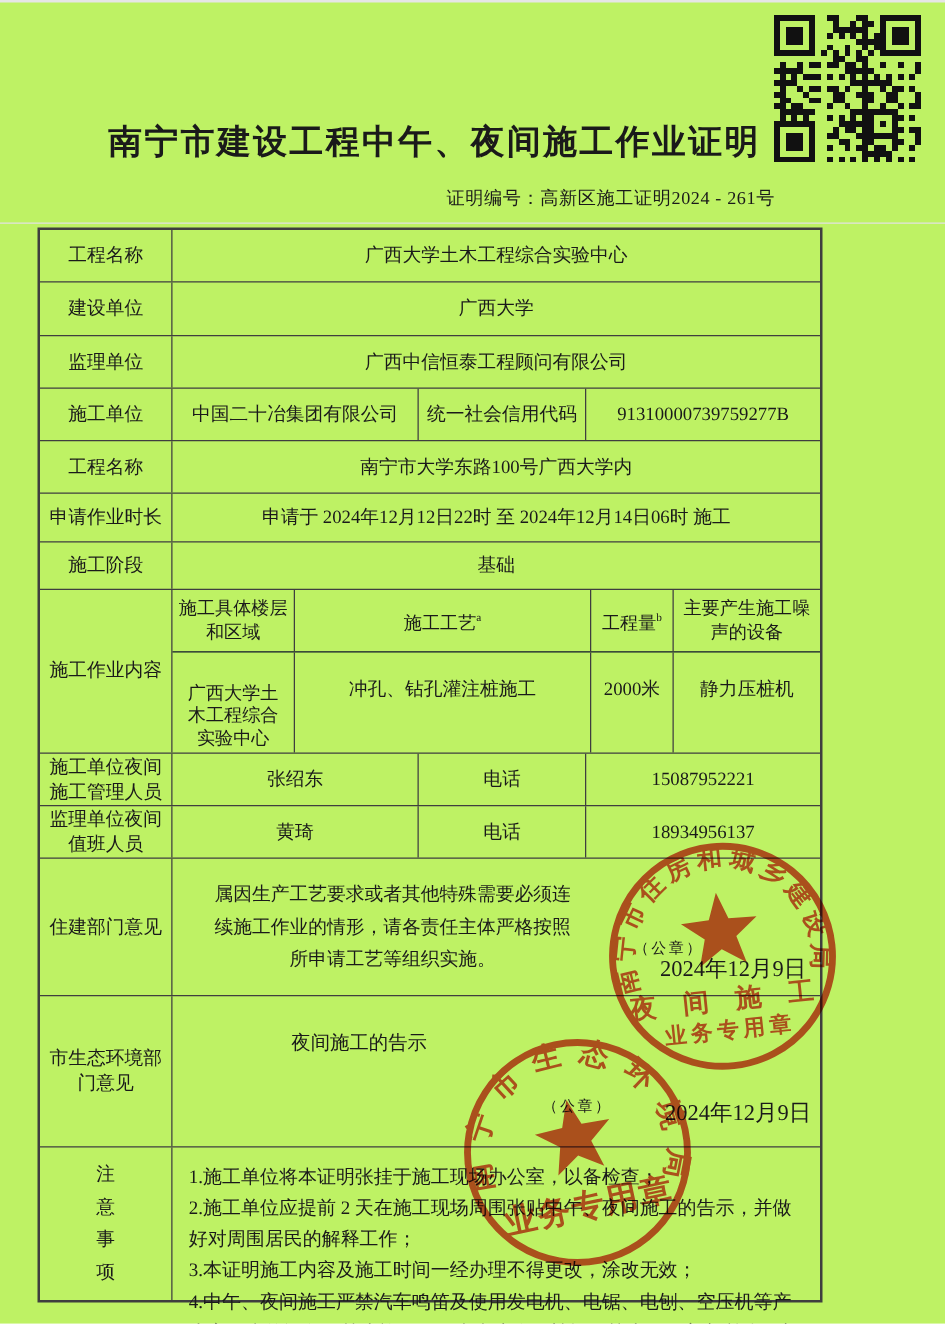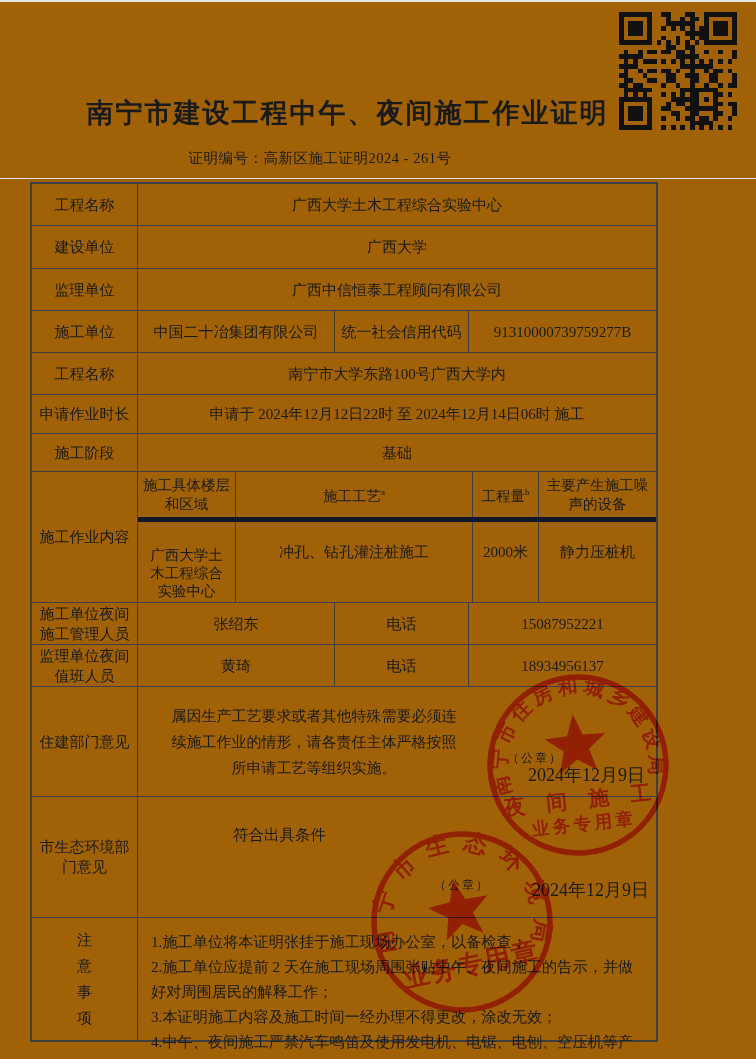--- a/index.html
+++ b/index.html
@@ -1,41 +1,41 @@
 <!DOCTYPE html>
 <html><head>
 <meta charset="utf-8">
 <style>
   html,body{margin:0;padding:0;background:#ffffff;}
-  .page{position:relative;width:756px;height:1059px;background:#a16207;overflow:hidden;
+  .page{position:relative;width:756px;height:1059px;background:#bef264;overflow:hidden;
         font-family:"Liberation Serif","DejaVu Serif",serif;color:#1a1a1a;}
   .scan-top{position:absolute;top:0;left:0;right:0;height:2px;background:#e6e6e6;}
   .faint-rule{position:absolute;top:178px;left:0;right:0;height:1px;background:#e2e2e2;}
   .title{position:absolute;left:40px;top:95px;width:615px;text-align:center;
          font-size:27px;font-weight:bold;letter-spacing:2px;}
-  .certno{position:absolute;top:149px;left:10px;width:620px;text-align:center;font-size:14.5px;letter-spacing:.5px;}
+  .certno{position:absolute;top:149px;left:0;width:620px;text-align:right;font-size:14.5px;letter-spacing:.5px;}
   .qr{position:absolute;left:619px;top:12px;width:118px;height:118px;}
 
   
   .tbl{position:absolute;left:30px;top:182px;width:628px;border:2px solid #3f3f3f;
        display:flex;flex-direction:column;box-sizing:border-box;background:transparent;}
   .tr{display:flex;border-bottom:1px solid #3f3f3f;box-sizing:border-box;flex:0 0 auto;}
   .tr:last-child{border-bottom:none;}
   .td{border-right:1px solid #3f3f3f;box-sizing:border-box;display:flex;align-items:center;
       justify-content:center;text-align:center;font-size:15px;padding:2px 6px;line-height:20px;}
   .td:last-child{border-right:none;}
   .lbl{flex:0 0 106px;width:106px;}
   .val{flex:1;}
   .h42{height:42px}.h43{height:43px}.h39{height:39px}.h38{height:38px}
   .h110{height:110px}.h121{height:121px}.h122{height:122px}.h131{height:131px}
   .w197{flex:0 0 197px}.w134{flex:0 0 134px}
 
   
   .work-right{flex:1;display:flex;flex-direction:column;}
-  .work-head{display:flex;height:50px;border-bottom:5px solid #0f172a;box-sizing:border-box;}
+  .work-head{display:flex;height:50px;border-bottom:1px solid #0f172a;box-sizing:border-box;}
   .work-data{display:flex;flex:1;}
   .w-area{flex:0 0 98px}.w-craft{flex:0 0 237px}.w-qty{flex:0 0 66px}.w-equip{flex:1}
   .work-head .td{font-size:14.5px;line-height:19px;padding:2px 5px;}
   .work-data .td{align-items:flex-start;padding-top:20px;}
   .work-data .w-area{line-height:18px;padding-top:24px;font-size:14.5px;}
   sup{font-size:9px;vertical-align:super;}
 
   
   .op-cell{position:relative;justify-content:flex-start;}
   .op-text{position:absolute;left:30px;top:50%;transform:translateY(-50%);
@@ -458,21 +458,21 @@
       <div class="td val op-cell">
         <div class="op-text">属因生产工艺要求或者其他特殊需要必须连续施工作业的情形，请各责任主体严格按照所申请工艺等组织实施。</div>
         <span class="seal-note housing-seal">（公章）</span>
         <span class="seal-date housing-date">2024年12月9日</span>
       </div>
     </div>
 
     <div class="tr h121">
       <div class="td lbl">市生态环境部门意见</div>
       <div class="td val op-cell">
-        <div class="eco-text">符合出具条件</div>
+        <div class="eco-text">夜间施工的告示</div>
         <span class="seal-note eco-seal">（公章）</span>
         <span class="seal-date eco-date">2024年12月9日</span>
       </div>
     </div>
 
     <div class="tr h122">
       <div class="td lbl">
         <span class="v-label">注意事项</span>
       </div>
       <div class="td val notes-content">

